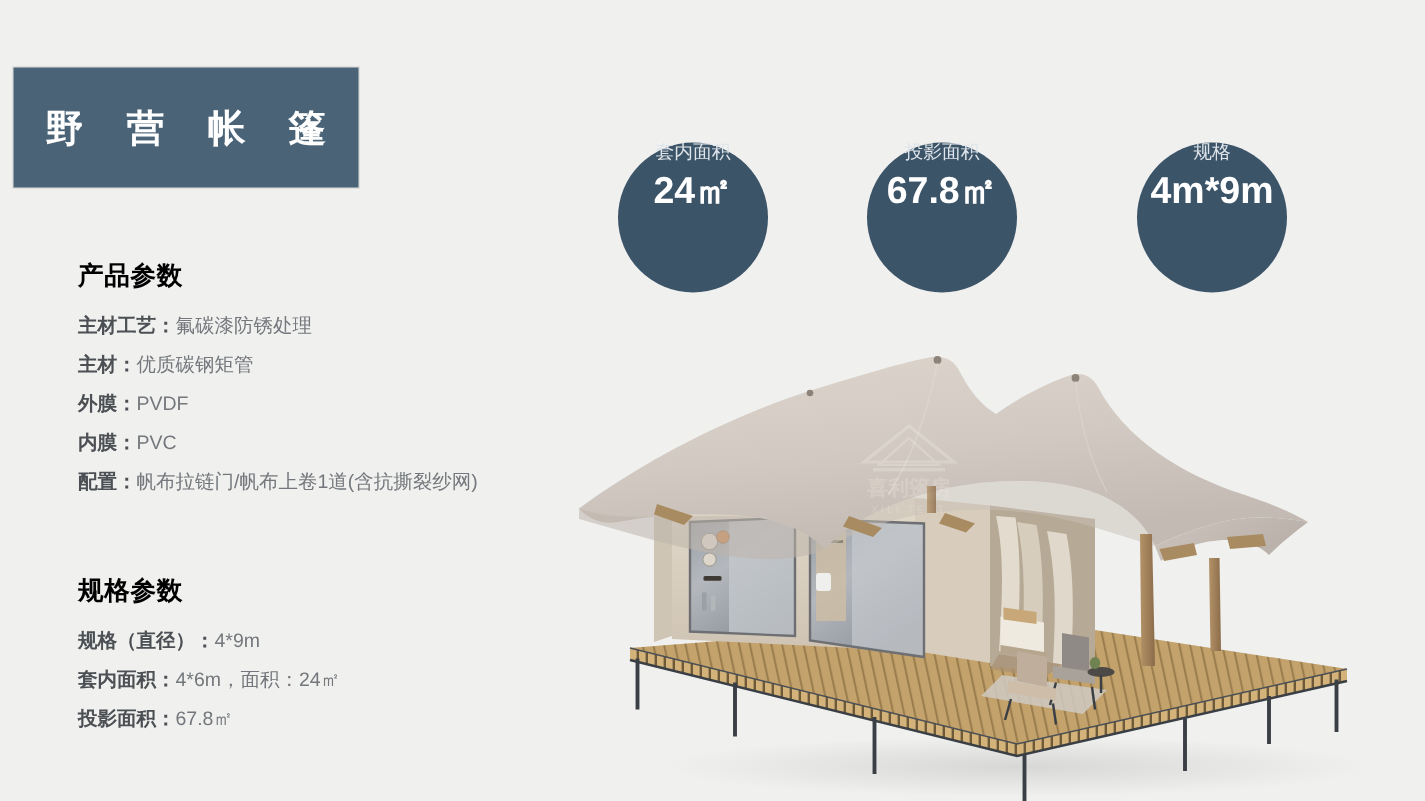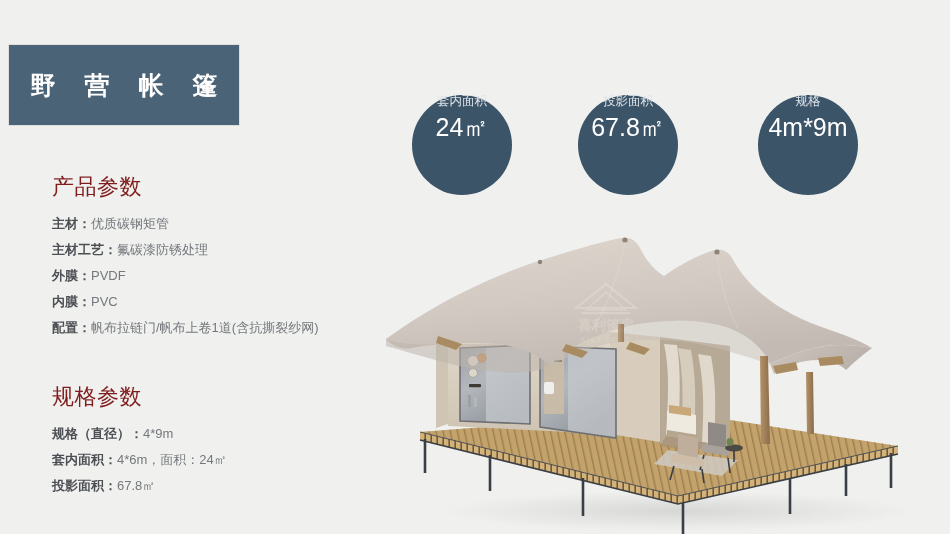--- a/index.html
+++ b/index.html
@@ -48,23 +48,23 @@
 
   
   .spec-block {
     position: absolute;
     left: 52px;
   }
   #product-params { top: 172px; }
   #size-params    { top: 382px; }
 
   .spec-heading {
-    color: #7f1d1d;
-    font-size: 22px;
-    font-weight: normal;
+    color: #000000;
+    font-size: 17px;
+    font-weight: bold;
     letter-spacing: 0.5px;
     margin: 0 0 9px 0;
     white-space: nowrap;
   }
   .spec-row {
     font-size: 13px;
     line-height: 26px;
     color: #6e7276;
     white-space: nowrap;
   }
@@ -92,21 +92,21 @@
   .badge .b-label {
     font-size: 12.5px;
     line-height: 1;
     color: #dfe5ea;
     margin-bottom: 7px;
     white-space: nowrap;
   }
   .badge .b-value {
     font-size: 25px;
     line-height: 1;
-    font-weight: normal;
+    font-weight: bold;
     color: #ffffff;
     white-space: nowrap;
   }
   #badge-interior { left: 412px; top: 95px; width: 100px; height: 100px; }
   #badge-projected { left: 578px; top: 95px; width: 100px; height: 100px; }
   #badge-spec     { left: 758px; top: 95px; width: 100px; height: 100px; }
 
   
   #tent-render {
     position: absolute;
@@ -123,24 +123,24 @@
 <div id="page">
 
   <div class="title-banner">
     <span class="title-text">野 营 帐 篷</span>
   </div>
 
   <div class="spec-block" id="product-params">
     <div class="spec-heading">产品参数</div>
 
     <div class="spec-row">
+      <span class="k">主材工艺：</span><span class="v">氟碳漆防锈处理</span>
+    </div>
+    <div class="spec-row">
       <span class="k">主材：</span><span class="v">优质碳钢矩管</span>
-    </div>
-    <div class="spec-row">
-      <span class="k">主材工艺：</span><span class="v">氟碳漆防锈处理</span>
     </div>
     <div class="spec-row">
       <span class="k">外膜：</span><span class="v">PVDF</span>
     </div>
     <div class="spec-row">
       <span class="k">内膜：</span><span class="v">PVC</span>
     </div>
     <div class="spec-row">
       <span class="k">配置：</span><span class="v">帆布拉链门/帆布上卷1道(含抗撕裂纱网)</span>
     </div>

